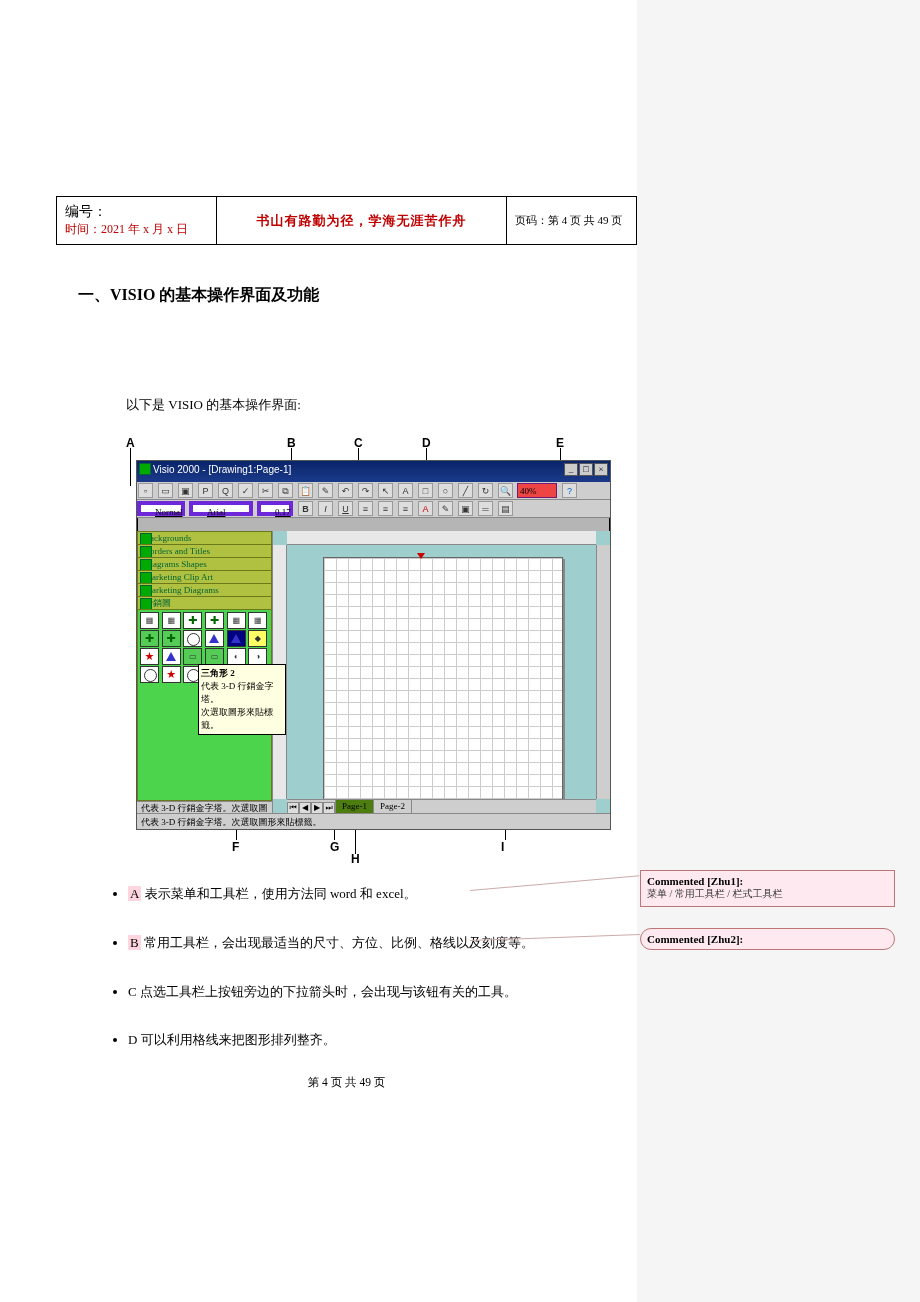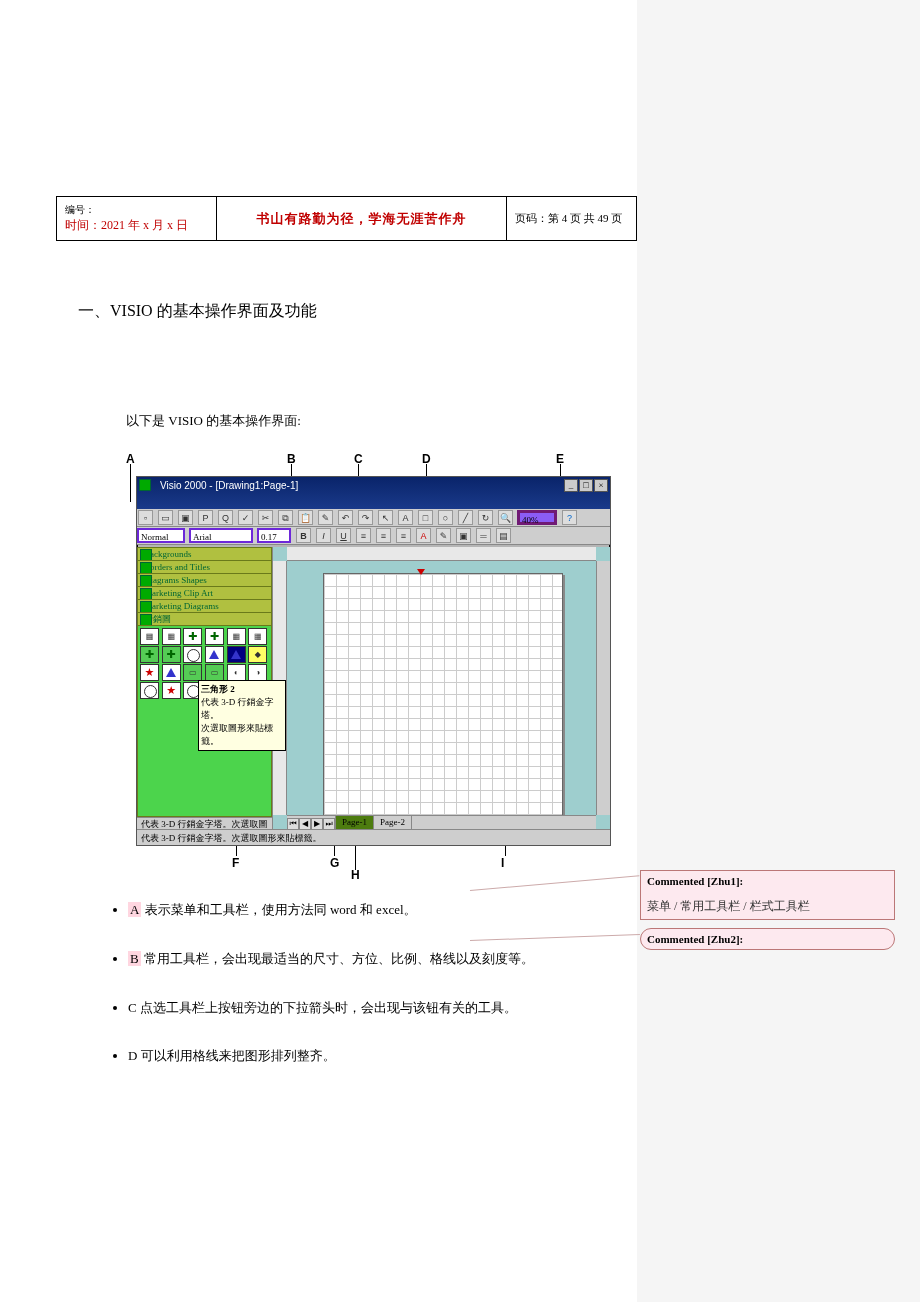--- a/index.html
+++ b/index.html
@@ -5,26 +5,26 @@
   * { box-sizing: border-box; margin: 0; padding: 0; }
   html, body { width: 920px; height: 1302px; background: #fff; font-family: "SimSun", "宋体", serif; color: #000; }
   .page-wrap { position: relative; width: 920px; height: 1302px; }
   .right-margin { position: absolute; left: 637px; top: 0; width: 283px; height: 1302px; background: #f5f5f5; }
   .doc-col { position: absolute; left: 56px; top: 0; width: 581px; }
 
   
   .hdr { width: 100%; border-collapse: collapse; margin-top: 196px; font-size: 11.5px; }
   .hdr td { border: 1px solid #000; padding: 6px 8px; vertical-align: middle; }
   .hdr .hdr-left { width: 160px; }
-  .hdr .hdr-left .l1 { font-size: 10px; }
+  .hdr .hdr-left .l1 { font-size: 14px; }
   .hdr .hdr-left .l2 { color: #c00000; font-size: 12px; }
   .hdr .hdr-mid { text-align: center; color: #c00000; font-weight: bold; font-size: 13px; letter-spacing: 1px; }
   .hdr .hdr-right { width: 130px; font-size: 11px; }
 
-  .h1 { margin-top: 60px; font-size: 16px; font-weight: normal; font-family: "SimSun", serif; padding-left: 22px; }
+  .h1 { margin-top: 40px; font-size: 16px; font-weight: bold; font-family: "SimSun", serif; padding-left: 22px; }
 
   .intro { margin-top: 90px; font-size: 13px; padding-left: 70px; }
 
   
   .shot { position: relative; margin: 20px 0 0 70px; width: 490px; height: 420px; }
   .lbl { position: absolute; font: bold 12px Arial, sans-serif; color: #000; }
   .lblA { left: 0px; top: 2px; }
   .lblB { left: 161px; top: 2px; }
   .lblC { left: 228px; top: 2px; }
   .lblD { left: 296px; top: 2px; }
@@ -38,31 +38,31 @@
   .leadB { left: 165px; top: 14px; width: 1px; height: 44px; }
   .leadC { left: 232px; top: 14px; width: 1px; height: 52px; }
   .leadD { left: 300px; top: 14px; width: 1px; height: 70px; }
   .leadE { left: 434px; top: 14px; width: 1px; height: 42px; }
   .leadF { left: 110px; bottom: 14px; width: 1px; height: 96px; }
   .leadG { left: 208px; bottom: 14px; width: 1px; height: 30px; }
   .leadH { left: 229px; bottom: 0px; width: 1px; height: 26px; }
   .leadI { left: 379px; bottom: 14px; width: 1px; height: 40px; }
 
   .win { position: absolute; left: 10px; top: 26px; width: 475px; height: 370px; border: 1px solid #555; background: #b5b5b5; box-shadow: 0 0 0 1px #000 inset; }
-  .titlebar { height: 32px; background: linear-gradient(#0a246a, #1a3a8a); color: #fff; font: 10px Tahoma, sans-serif; line-height: 17px; padding-left: 23px; position: relative; }
+  .titlebar { height: 21px; background: linear-gradient(#0a246a, #1a3a8a); color: #fff; font: 10px Tahoma, sans-serif; line-height: 17px; padding-left: 16px; position: relative; }
   .titlebar .tb-icon { position: absolute; left: 2px; top: 2px; width: 12px; height: 12px; background: #0a0; border: 1px solid #063; }
   .winbtns { position: absolute; right: 2px; top: 2px; display: flex; gap: 1px; }
   .winbtns span { width: 14px; height: 13px; background: #ccc; border: 1px solid #555; font: 9px Tahoma; text-align: center; line-height: 11px; color: #000; }
   .menubar { height: 16px; background: #cecece; font: 10px "SimSun", sans-serif; line-height: 16px; padding-left: 4px; border-bottom: 1px solid #888; }
   .menubar span { margin-right: 8px; }
   .toolbar { height: 18px; background: #cecece; border-bottom: 1px solid #888; position: relative; }
   .tbtn { display: inline-block; width: 15px; height: 15px; margin: 1px 0 0 1px; background: #ddd; border: 1px solid #999; vertical-align: top; font: 9px Arial; text-align: center; line-height: 14px; color: #333; }
   .seg { display: inline-block; vertical-align: top; }
-  .zoombox { display: inline-block; width: 40px; height: 15px; background: #8b5cf6; border: 3px solid #701a75; font: 9px Tahoma; line-height: 14px; text-align: left; padding-left: 2px; color: #000; vertical-align: top; margin-top: 1px; }
-  .fmtbox { display: inline-block; height: 15px; background: #fff; border: 2px solid #6d28d9; font: 9px Tahoma; line-height: 14px; padding: 0 2px; color: #000; vertical-align: top; margin-top: 1px; }
+  .zoombox { display: inline-block; width: 40px; height: 15px; background: #ef4444; border: 1px solid #701a75; font: 9px Tahoma; line-height: 14px; text-align: left; padding-left: 2px; color: #000; vertical-align: top; margin-top: 1px; }
+  .fmtbox { display: inline-block; height: 15px; background: #fff; border: 4px solid #6d28d9; font: 9px Tahoma; line-height: 14px; padding: 0 14px; color: #000; vertical-align: top; margin-top: 1px; text-decoration: underline; }
 
   .bodyrow { position: absolute; left: 0; top: 70px; right: 0; bottom: 16px; display: flex; }
   .leftpane { width: 136px; background: #cecece; border-right: 1px solid #888; display: flex; flex-direction: column; }
   .stencil-hdr { height: 14px; background: #b0c040; border: 1px solid #6a7a1a; font: 9px Tahoma; line-height: 12px; padding-left: 6px; color: #063; position: relative; margin-bottom: -1px; }
   .stencil-hdr::before { content: ""; position: absolute; left: 2px; top: 1px; width: 10px; height: 10px; background: #0a0; border: 1px solid #063; }
   .stencil-body { flex: 1; background: #4cd44c; border: 1px solid #6a7a1a; padding: 2px; position: relative; }
   .shape-grid { display: grid; grid-template-columns: repeat(6, 1fr); gap: 1px; }
   .shape { width: 19px; height: 17px; background: #fff; border: 1px solid #333; font-size: 8px; text-align: center; line-height: 15px; color: #333; position: relative; }
   .shape.sel { background: #000080; }
   .shape.tri::after { content: ""; position: absolute; left: 3px; top: 3px; width: 0; height: 0; border-left: 5px solid transparent; border-right: 5px solid transparent; border-bottom: 9px solid #33c; }
@@ -95,21 +95,21 @@
   
   ul.bul { list-style: disc; margin-top: 30px; padding-left: 72px; }
   ul.bul li { font-size: 13px; line-height: 1.6; margin-bottom: 28px; padding-right: 8px; }
   .hl { background: #ffd6e0; padding: 0 2px; }
 
   
   .cmt { position: absolute; left: 640px; width: 255px; background: #fde9ef; border: 0.5px solid #b77; font-size: 11px; padding: 4px 6px; color: #333; }
   .cmt .cmt-title { font-weight: bold; font-size: 11px; color: #000; }
   .cmt1 { top: 870px; }
   .cmt2 { top: 928px; border-radius: 32px; }
-  .cmt .cmt-body { font-size: 12px; line-height: 1.45; margin-top: 11px; }
+  .cmt .cmt-body { font-size: 10px; line-height: 1.45; }
   .connector { position: absolute; border-top: 1px solid #caa; }
   .conn1 { left: 470px; top: 890px; width: 170px; transform: rotate(-5deg); transform-origin: left; }
   .conn2 { left: 470px; top: 940px; width: 170px; transform: rotate(-2deg); transform-origin: left; }
 
   .footer { position: absolute; left: 56px; width: 581px; text-align: center; font-size: 11.5px; top: 1075px; }
 </style>
 </head>
 <body>
 
 <div class="page-wrap">
@@ -284,13 +284,14 @@
   <div class="connector conn2"></div>
 
   <div class="cmt cmt1">
     <div class="cmt-title">Commented [Zhu1]:</div>
     <div class="cmt-body">菜单 / 常用工具栏 / 栏式工具栏</div>
   </div>
   <div class="cmt cmt2">
     <div class="cmt-title">Commented [Zhu2]:</div>
   </div>
 
+  <div class="footer">第  4  页  共  49  页</div>
 </div>
 
 </body></html>

